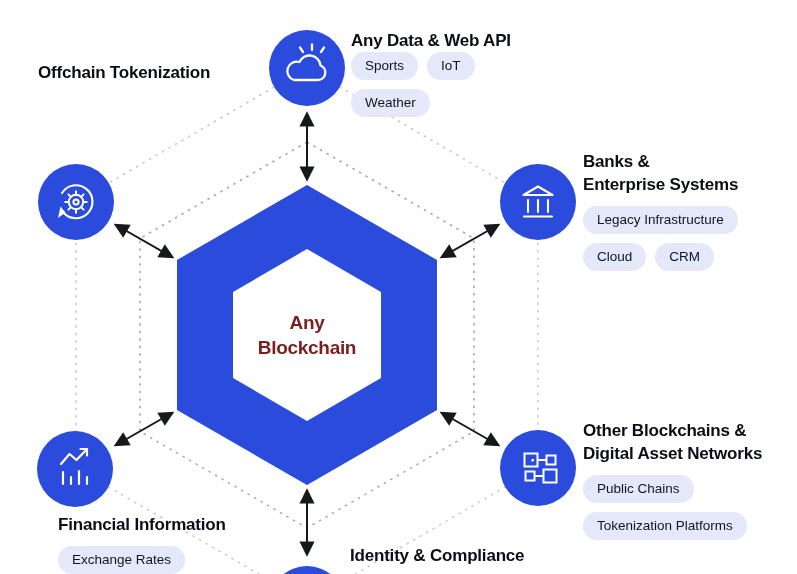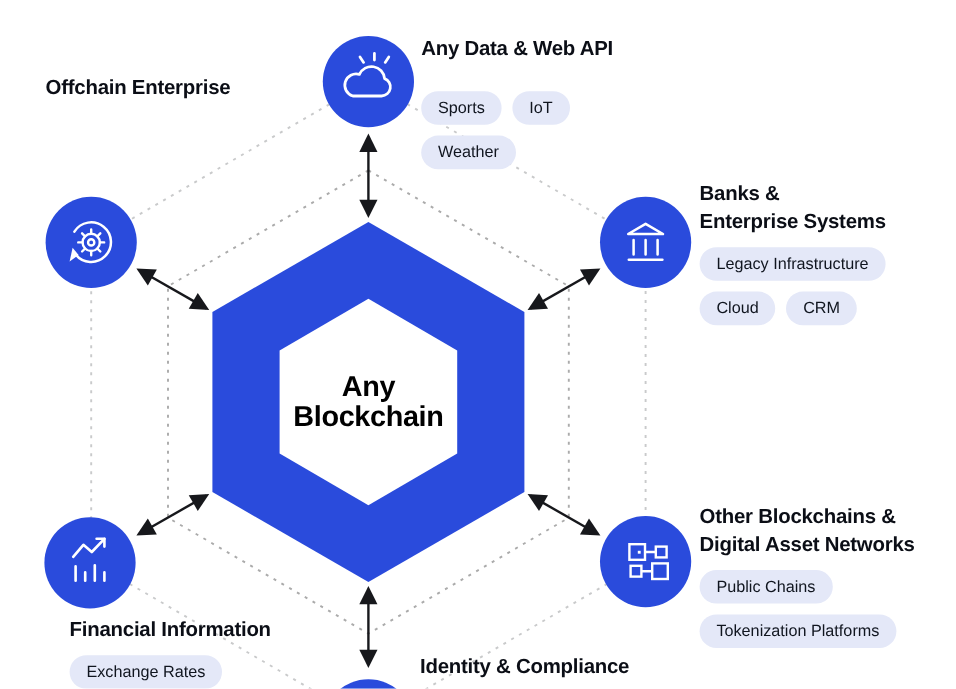--- a/index.html
+++ b/index.html
@@ -6,24 +6,24 @@
   .stage{position:relative;width:797px;height:574px;background:#ffffff;overflow:hidden;
          font-family:"Liberation Sans",sans-serif;}
   .diagram-svg{position:absolute;left:0;top:0;}
   .node-label{position:absolute;}
   .node-title{font-size:17px;font-weight:700;color:#0B0E16;line-height:23px;
               letter-spacing:-0.2px;white-space:pre-line;}
   .pills{display:flex;flex-wrap:wrap;gap:9px;margin-top:10px;}
   .pill{background:#E4E8F8;color:#10151F;font-size:13.5px;line-height:18px;
         padding:5px 14px;border-radius:15px;white-space:nowrap;}
   .center-label{position:absolute;left:307px;top:335px;transform:translate(-50%,-50%);
-                text-align:center;font-size:24px;font-weight:700;color:#000000;
+                text-align:center;font-size:19px;font-weight:700;color:#7f1d1d;
                 line-height:25px;letter-spacing:-0.3px;white-space:pre-line;}
   .w215{width:215px}.w175{width:175px}.w185{width:185px}.w205{width:205px}
-  .mt8 .pills{margin-top:24px}.mt11 .pills{}
+  .mt8 .pills{margin-top:0}.mt11 .pills{}
 </style>
 </head>
 <body>
 
 <div class="stage">
 
   <svg class="diagram-svg" width="797" height="574" viewBox="0 0 797 574">
     <defs>
       <marker id="arw" markerWidth="9" markerHeight="9" viewBox="0 0 10 10" refX="7.5" refY="5" orient="auto-start-reverse">
         <path d="M0.5,0.8 L9,5 L0.5,9.2 Z" fill="#17181C"></path>
@@ -99,21 +99,21 @@
   <div class="node-label w175 mt8" style="left:351px;top:29px;">
     <div class="node-title">Any Data &amp; Web API</div>
     <div class="pills">
       <span class="pill">Sports</span>
       <span class="pill">IoT</span>
       <span class="pill">Weather</span>
     </div>
   </div>
 
   <div class="node-label w215" style="left:38px;top:61px;">
-    <div class="node-title">Offchain Enterprise</div>
+    <div class="node-title">Offchain Tokenization</div>
   </div>
 
   <div class="node-label w185 mt11" style="left:583px;top:150px;">
     <div class="node-title">Banks &amp;
 Enterprise Systems</div>
     <div class="pills">
       <span class="pill">Legacy Infrastructure</span>
       <span class="pill">Cloud</span>
       <span class="pill">CRM</span>
     </div>

